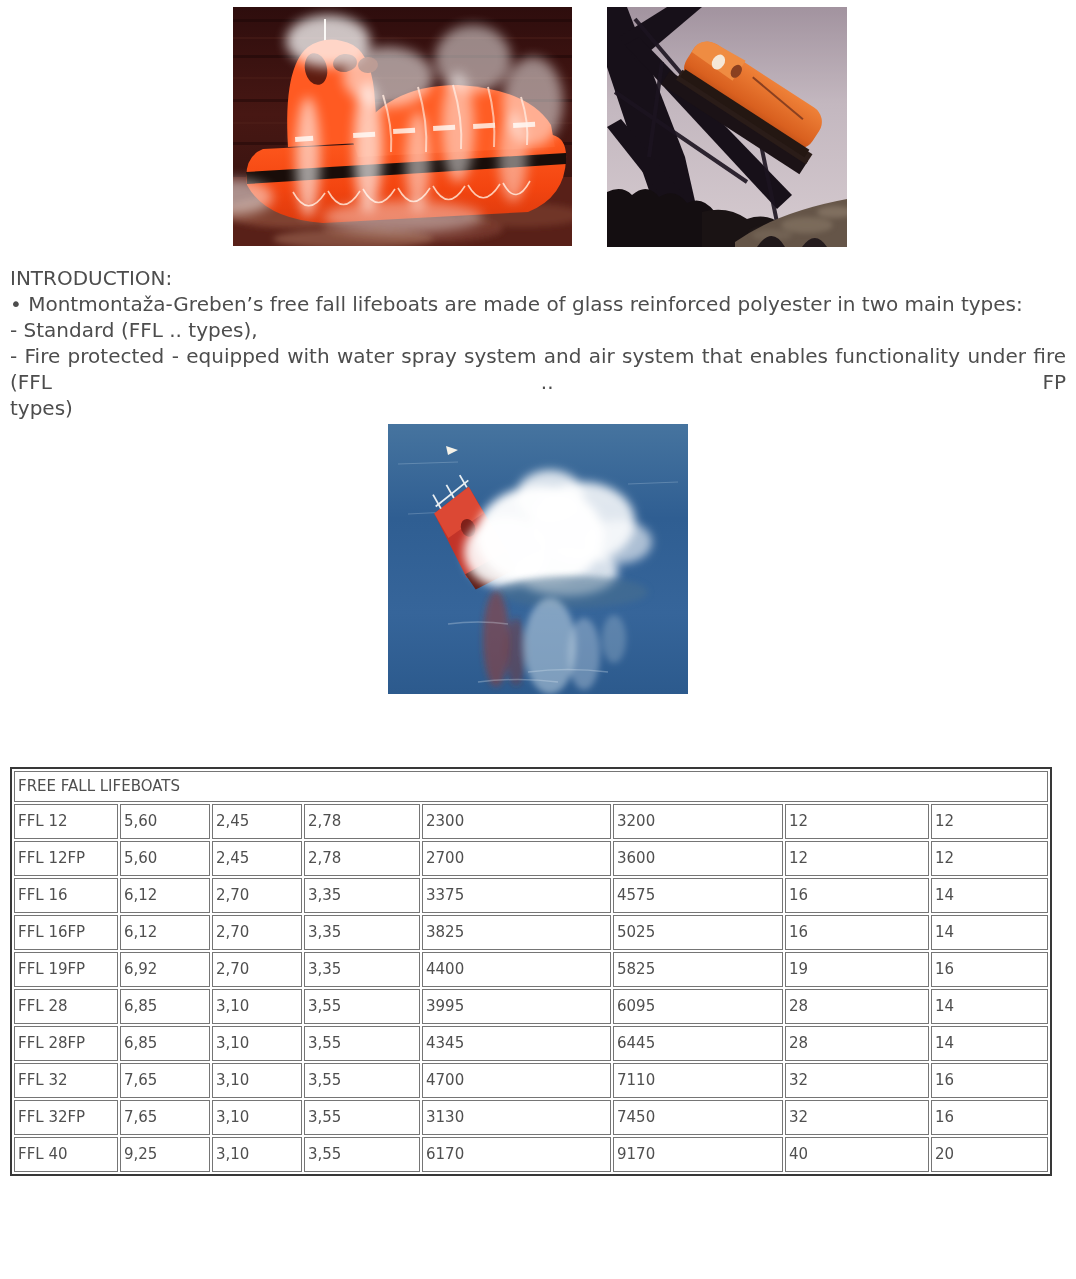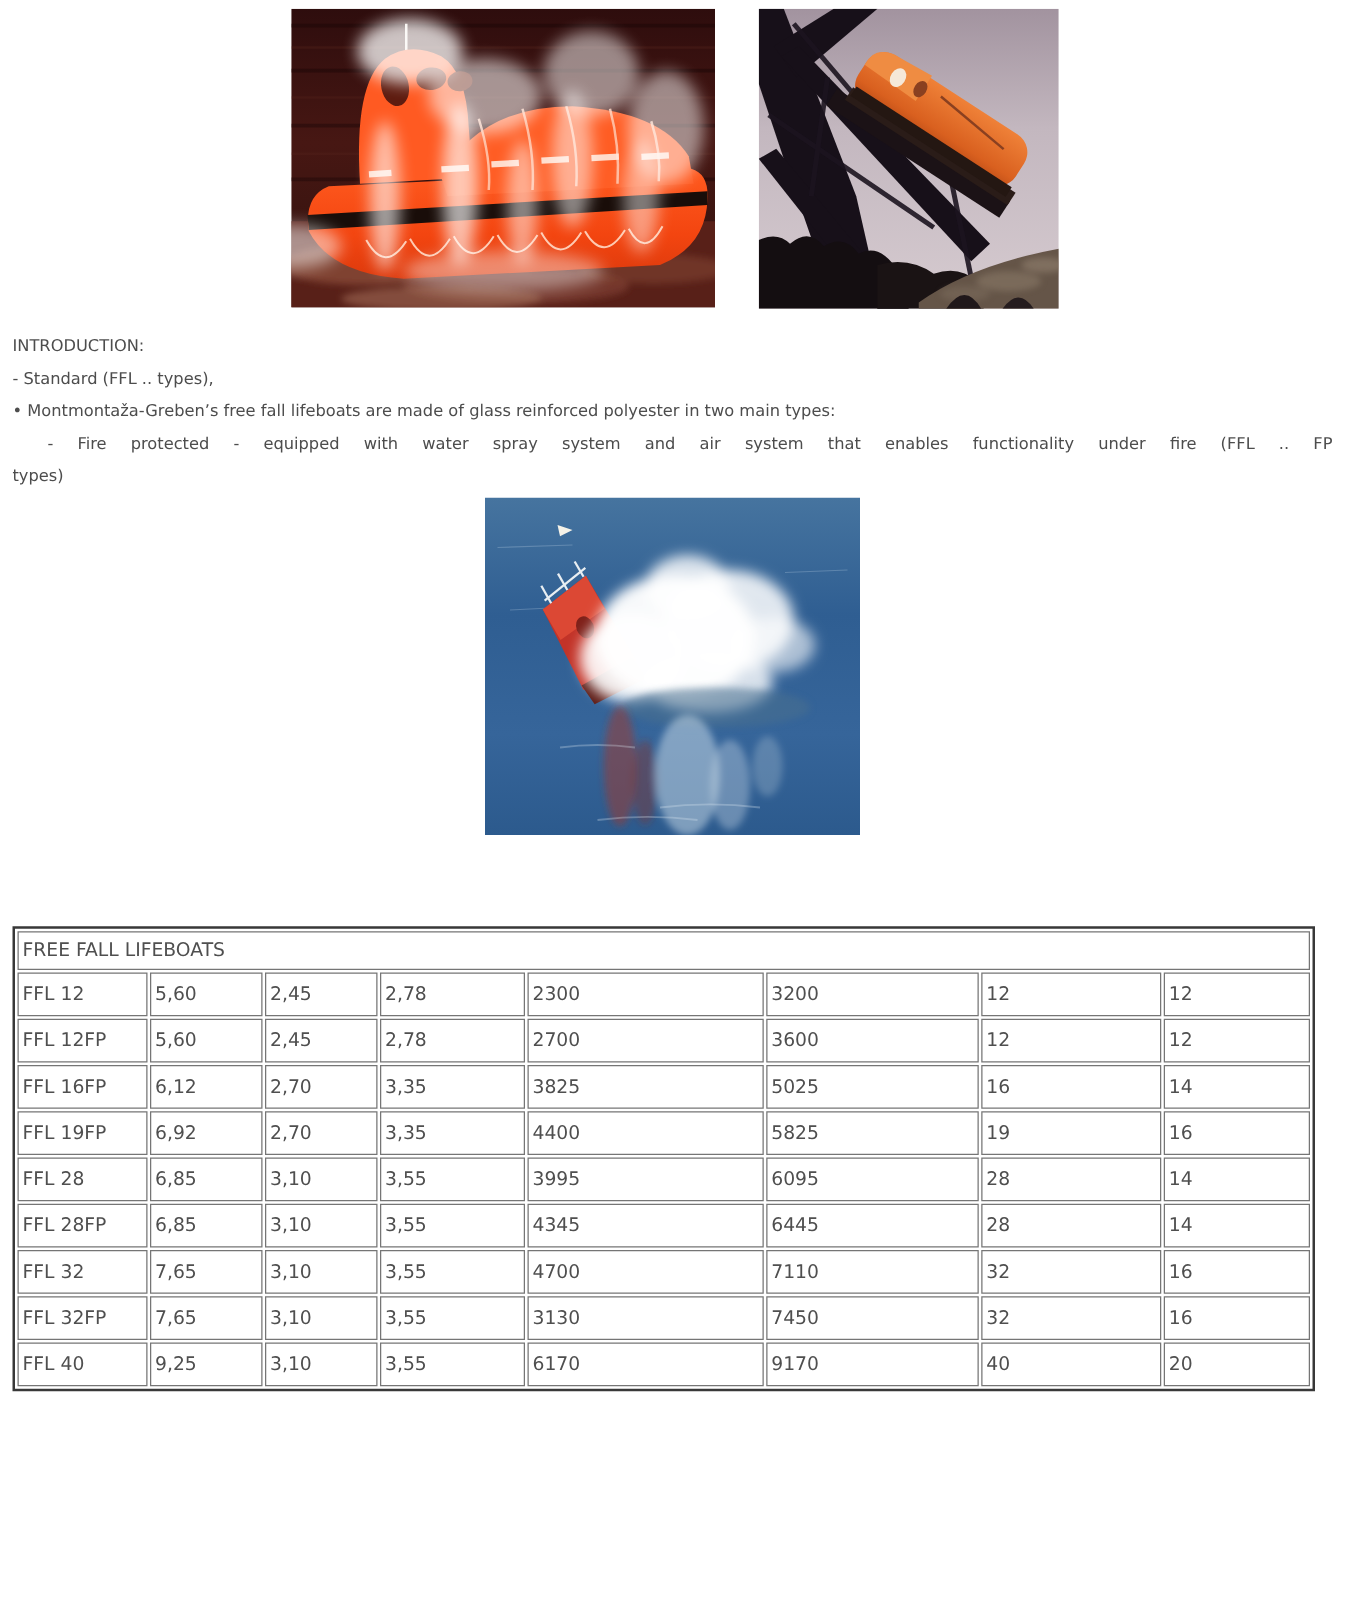--- a/index.html
+++ b/index.html
@@ -22,29 +22,28 @@
     padding-top: 7px;
     gap: 35px;
   }
   .photo { display: block; line-height: 0; }
   .photo svg { display: block; }
 
   
   .intro {
     margin: 18px 10px 0 10px;
     width: 1056px;
-    font-size: 13px;
+    font-size: 20px;
     line-height: 26px;
     color: #4d4d4d;
   }
   .intro .line { white-space: pre-wrap; }
   .intro .line-justified {
     text-align: justify;
     text-align-last: justify;
-    margin-left: 28px;
   }
 
   
   .mid-photo-wrap {
     margin-top: 3px;
     margin-left: 388px;
     width: 300px;
   }
 
   
@@ -232,22 +231,22 @@
           <ellipse cx="228" cy="205" rx="18" ry="6" fill="#968573"></ellipse>
         </g>
         <path d="M150,240 Q165,218 178,240 Z" fill="#20181a"></path>
         <path d="M195,240 Q208,222 220,240 Z" fill="#251c1e"></path>
       </svg>
     </div>
   </div>
 
   <div class="intro">
     <div class="line">INTRODUCTION:</div>
+    <div class="line">• Montmontaža-Greben’s free fall lifeboats are made of glass reinforced polyester in two main types:</div>
     <div class="line">- Standard (FFL .. types),</div>
-    <div class="line">• Montmontaža-Greben’s free fall lifeboats are made of glass reinforced polyester in two main types:</div>
     <div class="line line-justified">- Fire protected - equipped with water spray system and air system that enables functionality under fire (FFL .. FP</div>
     <div class="line">types)</div>
   </div>
 
   <div class="mid-photo-wrap photo">
     <svg width="300" height="270" viewBox="0 0 300 270">
       <defs>
         <linearGradient id="p3sea" x1="0" y1="0" x2="0" y2="1">
           <stop offset="0" stop-color="#46749f"></stop>
           <stop offset="0.35" stop-color="#2f5e92"></stop>
@@ -337,20 +336,30 @@
           <td>FFL 12FP</td>
           <td>5,60</td>
           <td>2,45</td>
           <td>2,78</td>
           <td>2700</td>
           <td>3600</td>
           <td>12</td>
           <td>12</td>
         </tr>
         <tr>
+          <td>FFL 16</td>
+          <td>6,12</td>
+          <td>2,70</td>
+          <td>3,35</td>
+          <td>3375</td>
+          <td>4575</td>
+          <td>16</td>
+          <td>14</td>
+        </tr>
+        <tr>
           <td>FFL 16FP</td>
           <td>6,12</td>
           <td>2,70</td>
           <td>3,35</td>
           <td>3825</td>
           <td>5025</td>
           <td>16</td>
           <td>14</td>
         </tr>
         <tr>

